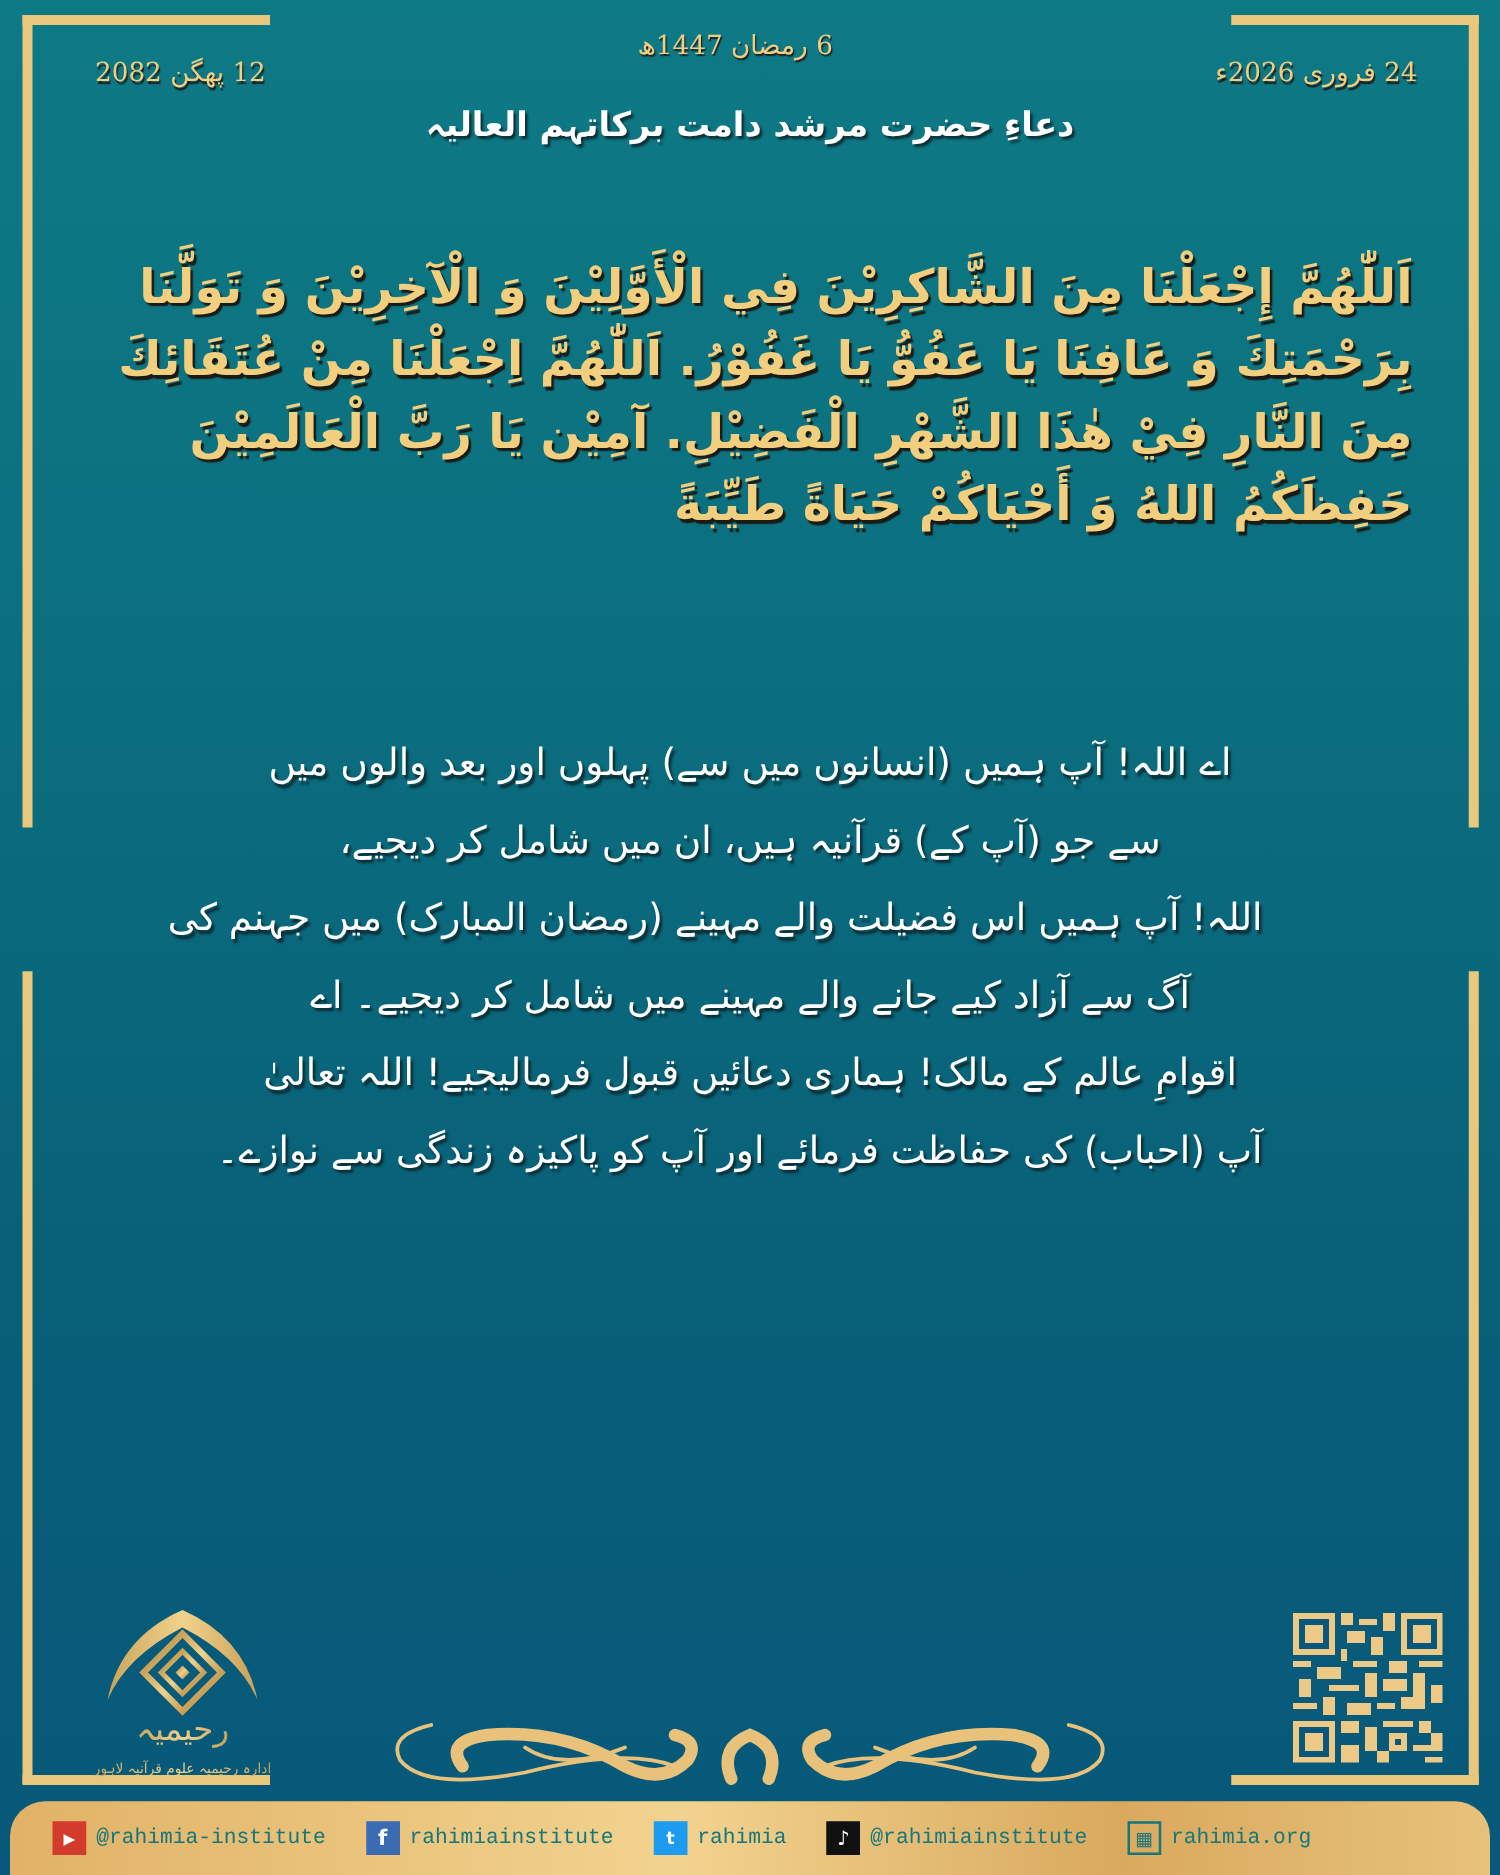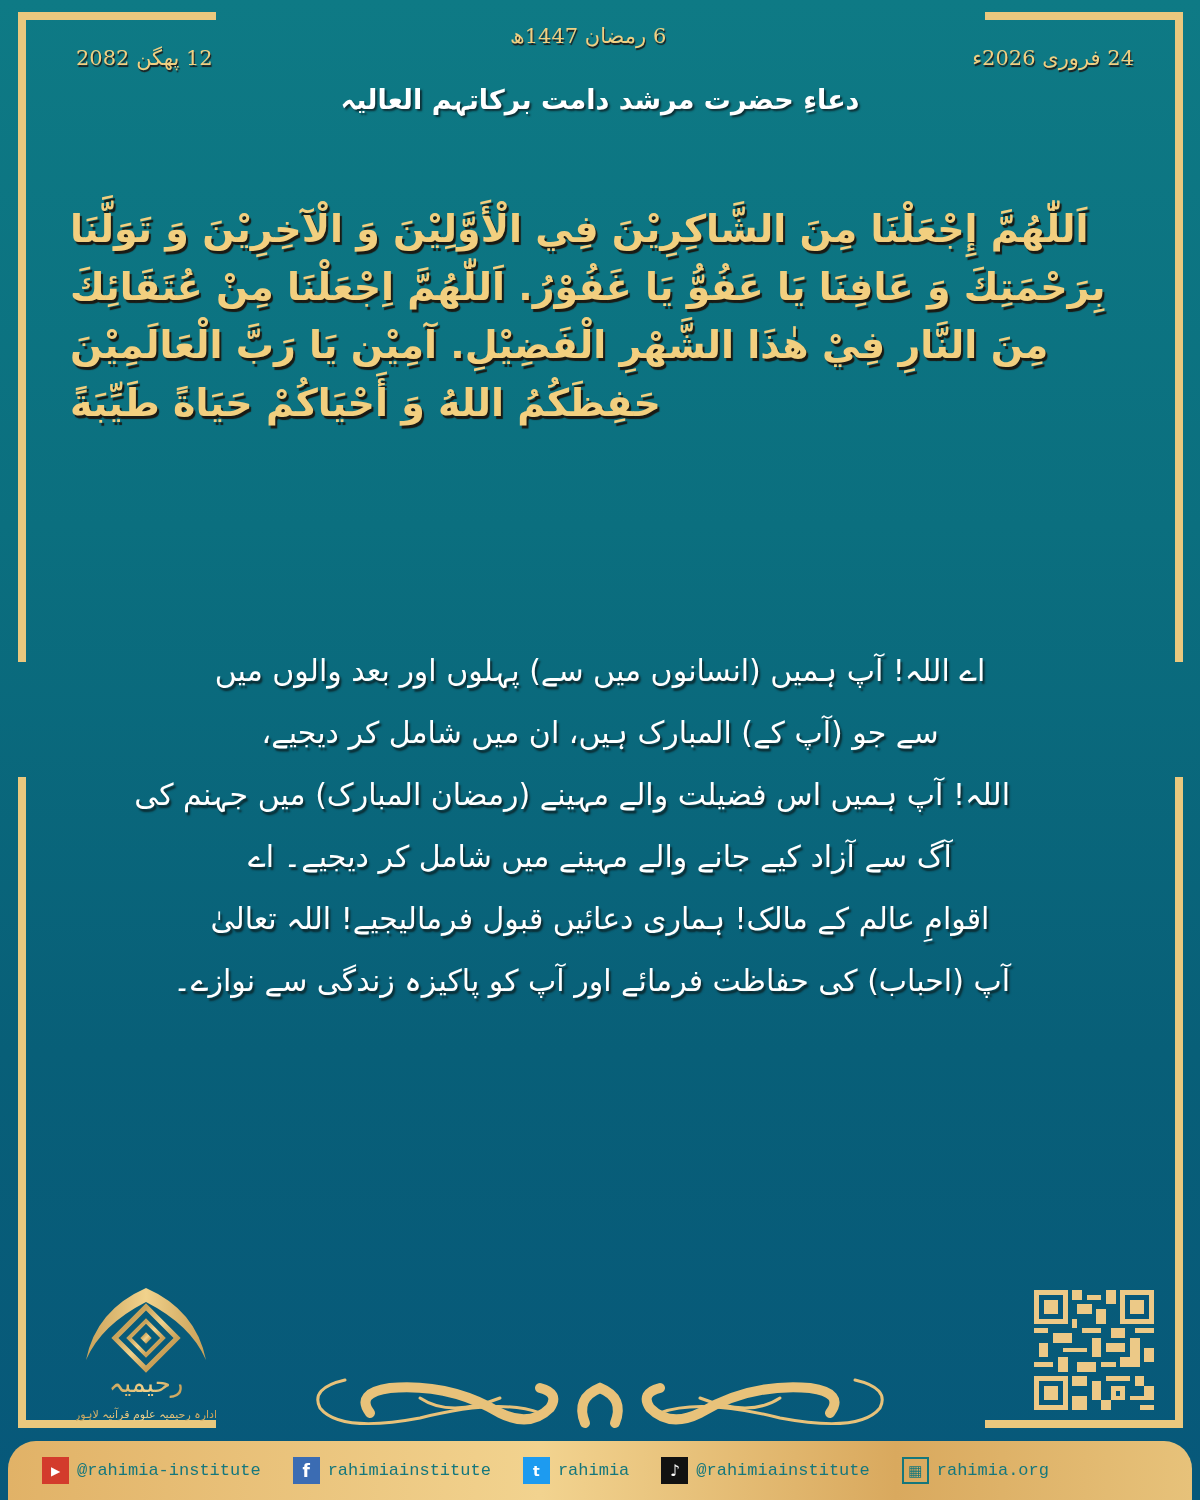--- a/index.html
+++ b/index.html
@@ -25,32 +25,32 @@
       text-align: center;
       color: #ffffff;
       font-size: 27px;
       font-weight: bold;
       direction: rtl;
       text-shadow: 2px 2px 2px #0d2f35;
     }
     .arabic {
       position: absolute;
       top: 200px; left: 70px; width: 1060px;
-      text-align: left;
+      text-align: right;
       direction: rtl;
       color: #f2cf7f;
       font-family: "DejaVu Sans", sans-serif;
       font-weight: bold;
       font-size: 38px;
       line-height: 58px;
       text-shadow: 2px 3px 1px #1a1a14;
     }
     .urdu {
       position: absolute;
-      top: 640px; left: 190px; width: 820px;
+      top: 580px; left: 190px; width: 820px;
       text-align: center;
       direction: rtl;
       color: #ffffff;
       font-family: "DejaVu Sans", sans-serif;
       font-size: 30px;
       line-height: 62px;
       text-shadow: 2px 3px 2px #0b2a30;
     }
     .urdu .line { display: block; white-space: nowrap; }
     .logo { position: absolute; left: 42px; top: 1280px; width: 140px; height: 155px; margin-left: 34px; }
@@ -94,21 +94,21 @@
 <div class="date" style="right:66px;top:46px;">24 فروری 2026ء</div>
 <div class="date" style="left:510px;top:24px;">6 رمضان 1447ھ</div>
 <div class="date" style="left:76px;top:46px;">12 پھگن 2082</div>
 
 <div class="title">دعاءِ حضرت مرشد دامت برکاتہم العالیہ</div>
 
 <div class="arabic">اَللّٰهُمَّ إِجْعَلْنَا مِنَ الشَّاكِرِيْنَ فِي الْأَوَّلِيْنَ وَ الْآخِرِيْنَ وَ تَوَلَّنَا بِرَحْمَتِكَ وَ عَافِنَا يَا عَفُوُّ يَا غَفُوْرُ. اَللّٰهُمَّ اِجْعَلْنَا مِنْ عُتَقَائِكَ مِنَ النَّارِ فِيْ هٰذَا الشَّهْرِ الْفَضِيْلِ. آمِيْن يَا رَبَّ الْعَالَمِيْنَ حَفِظَكُمُ اللهُ وَ أَحْيَاكُمْ حَيَاةً طَيِّبَةً</div>
 
 <div class="urdu">
   <span class="line">اے اللہ! آپ ہمیں (انسانوں میں سے) پہلوں اور بعد والوں میں</span>
-  <span class="line">سے جو (آپ کے) المبارک ہیں، ان میں شامل کر دیجیے،</span>
+  <span class="line">سے جو (آپ کے) قرآنیہ ہیں، ان میں شامل کر دیجیے،</span>
   <span class="line">اللہ! آپ ہمیں اس فضیلت والے مہینے (رمضان المبارک) میں جہنم کی</span>
   <span class="line">آگ سے آزاد کیے جانے والے مہینے میں شامل کر دیجیے۔ اے</span>
   <span class="line">اقوامِ عالم کے مالک! ہماری دعائیں قبول فرمالیجیے! اللہ تعالیٰ</span>
   <span class="line">آپ (احباب) کی حفاظت فرمائے اور آپ کو پاکیزہ زندگی سے نوازے۔</span>
 </div>
 
 <div class="logo">
   <svg width="140" height="155" viewBox="0 0 140 155">
     <defs>
       <linearGradient id="g1" x1="0" x2="1">

